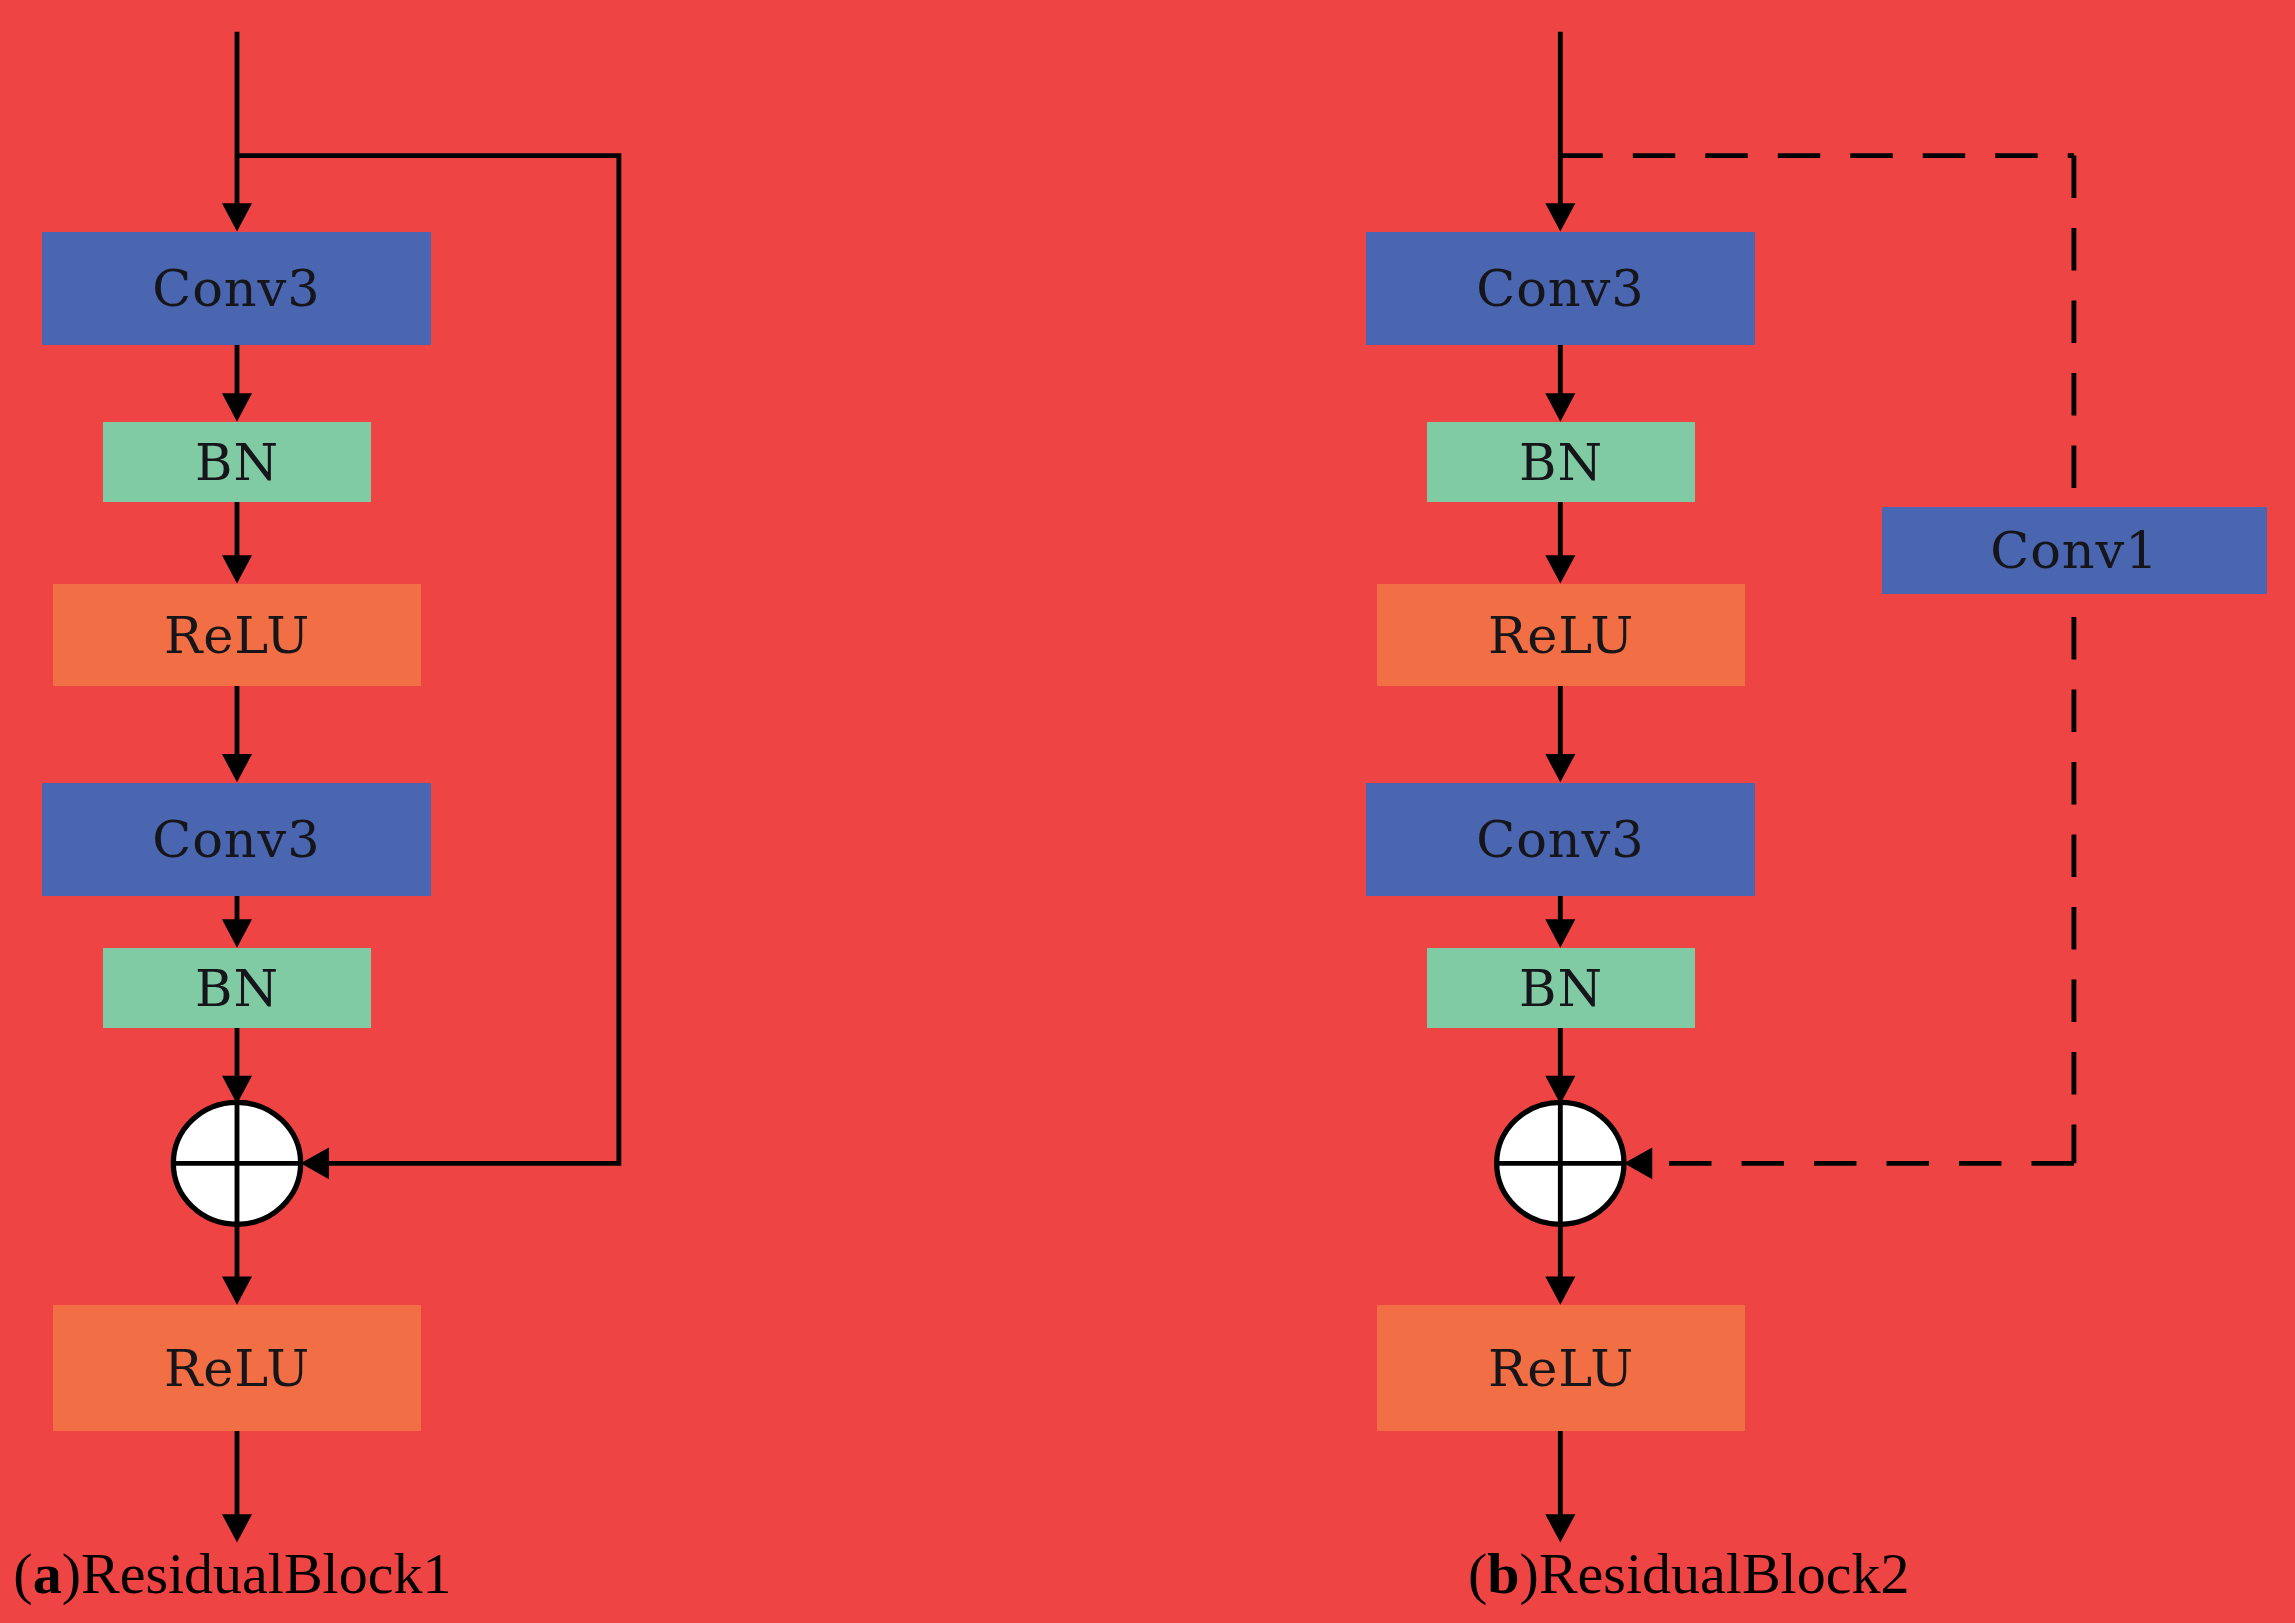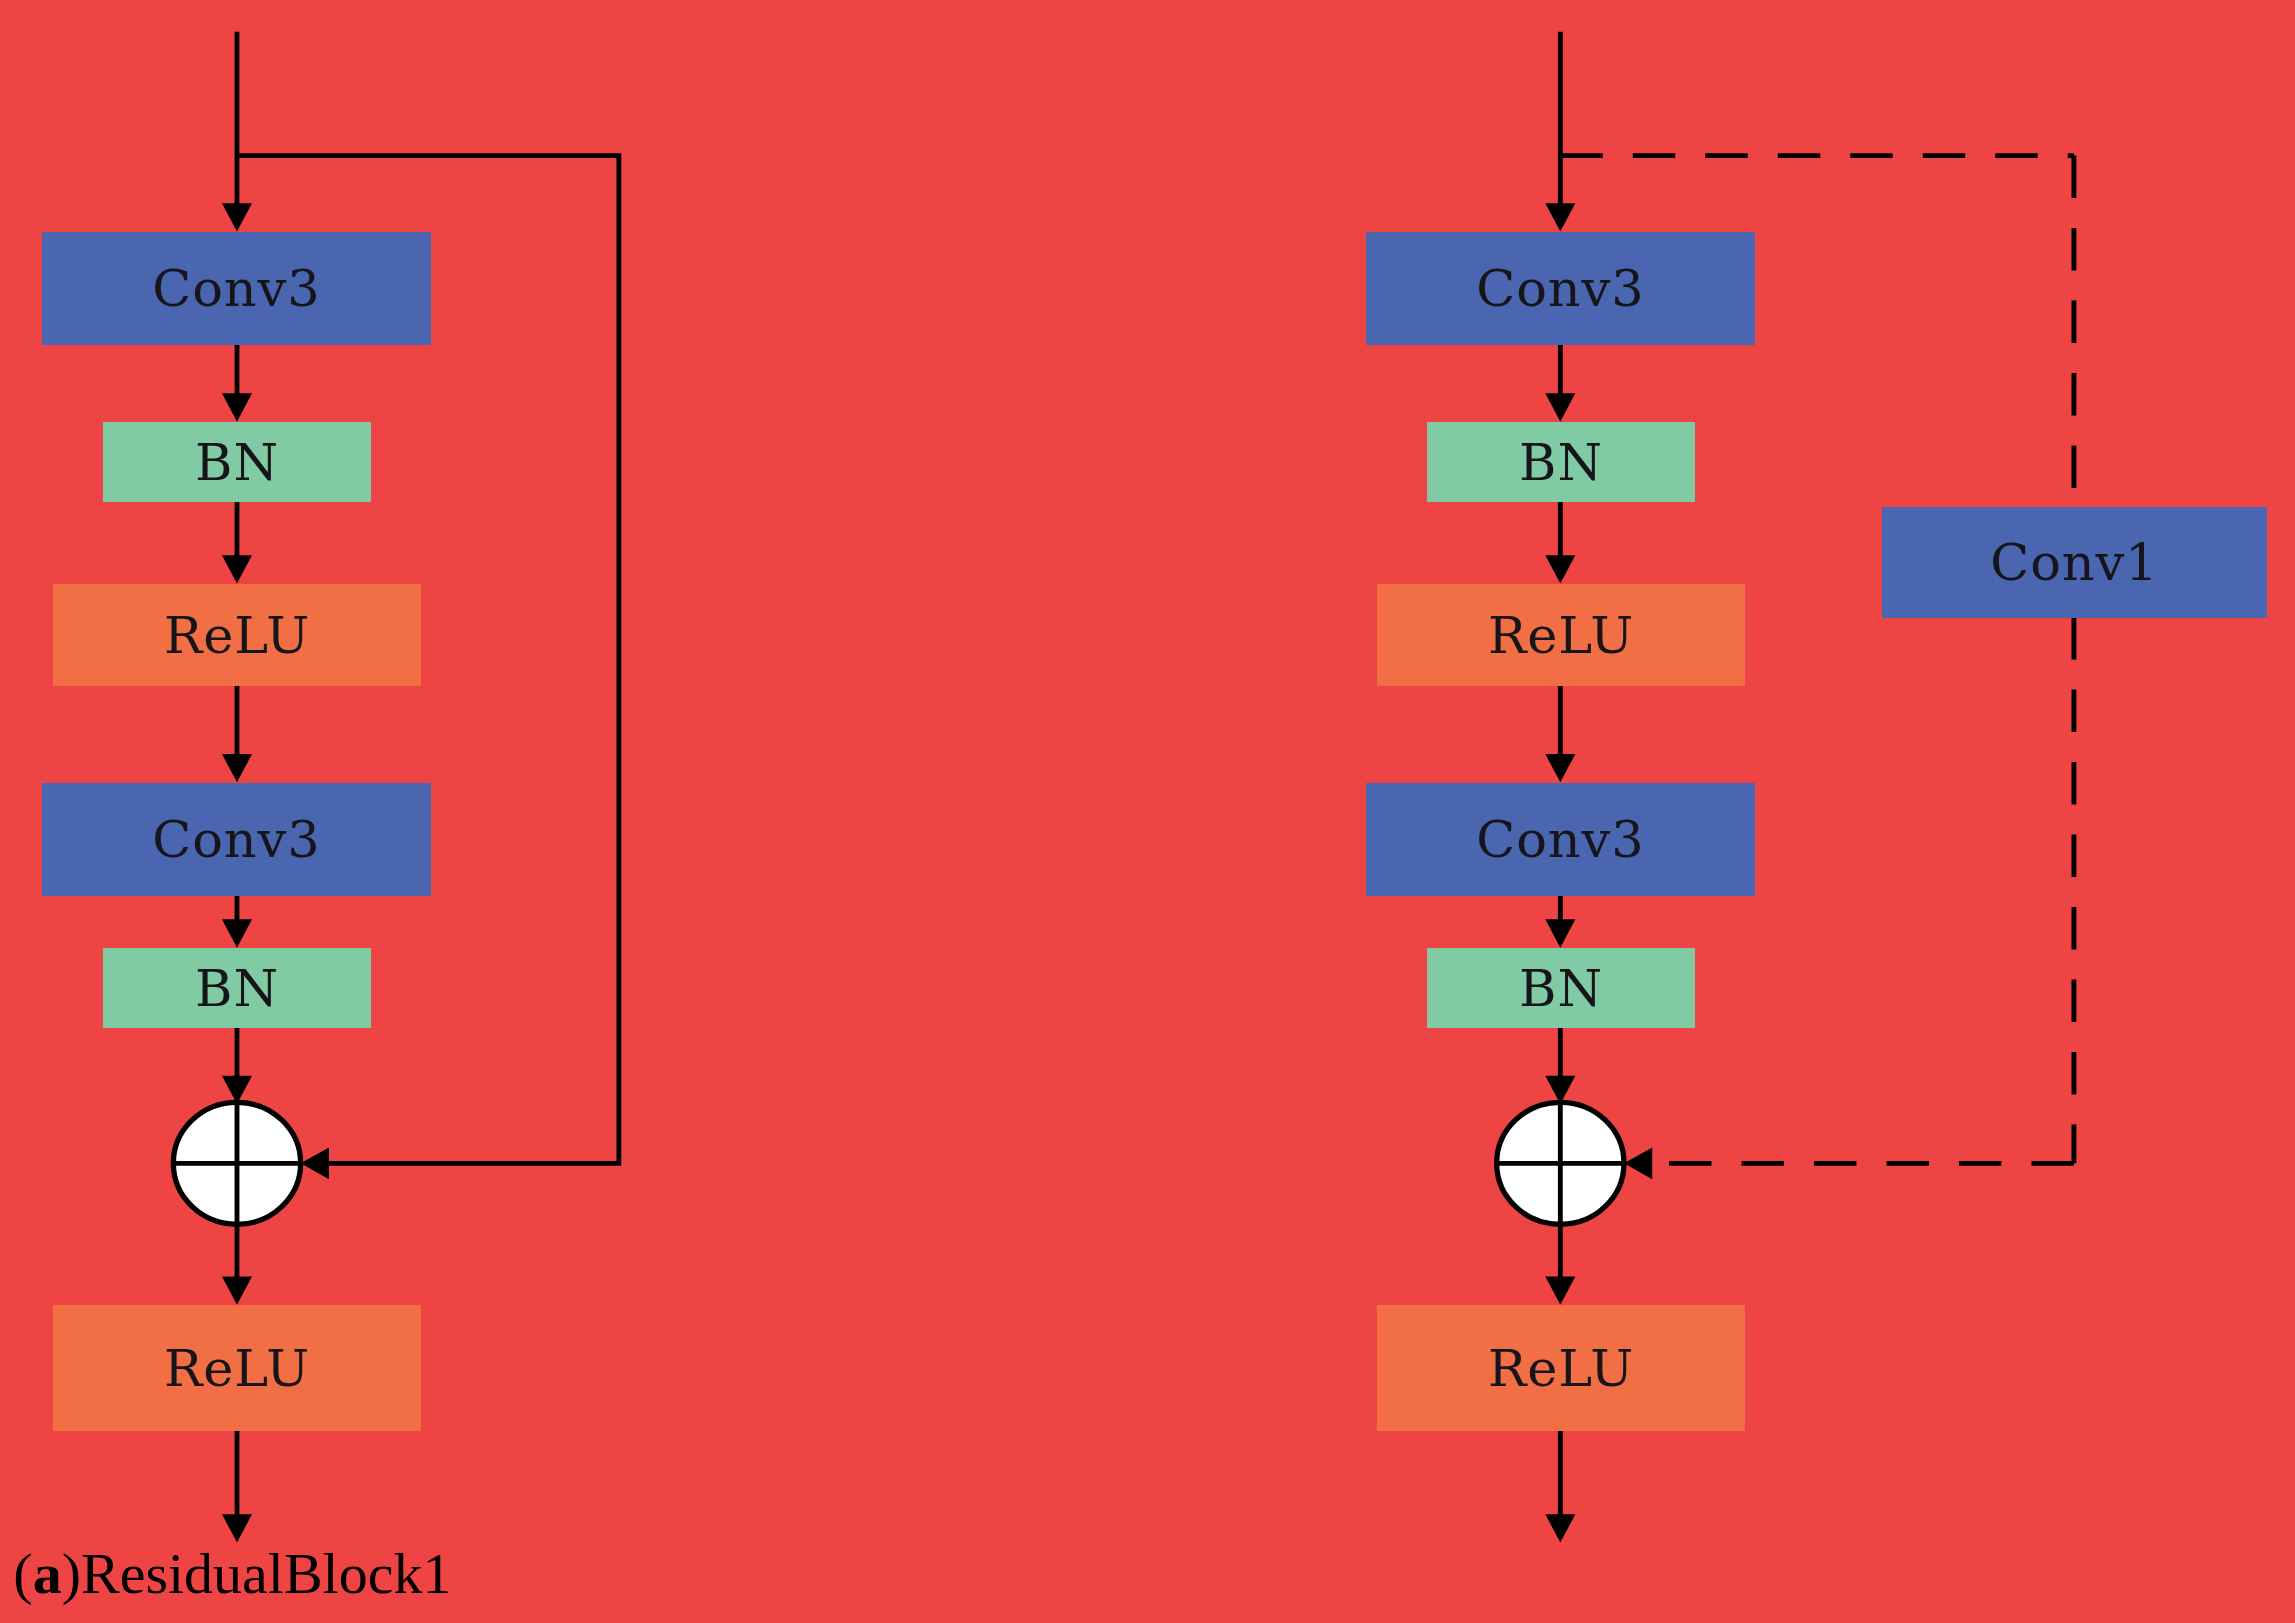--- a/index.html
+++ b/index.html
@@ -35,21 +35,21 @@
   .l-conv3-bottom { left:   42px; top:  783px; width: 389px; height: 113px; }
   .l-bn-bottom    { left:  103px; top: 948px; width: 268px; height:  80px; }
   .l-relu-out     { left:   53px; top: 1305px; width: 368px; height: 126px; }
   
   .r-conv3-top    { left: 1366px; top:  232px; width: 389px; height: 113px; }
   .r-bn-top       { left: 1427px; top:  422px; width: 268px; height:  80px; }
   .r-relu-mid     { left: 1377px; top:  584px; width: 368px; height: 102px; }
   .r-conv3-bottom { left: 1366px; top:  783px; width: 389px; height: 113px; }
   .r-bn-bottom    { left: 1427px; top: 948px; width: 268px; height:  80px; }
   .r-relu-out     { left: 1377px; top: 1305px; width: 368px; height: 126px; }
-  .r-conv1-skip   { left: 1882px; top:  507px; width: 385px; height: 111px; }
+  .r-conv1-skip   { left: 1882px; top:  507px; width: 385px; height: 87px; }
 
   .caption {
     position: absolute;
     top: 1540px;
     font-family: "Liberation Serif", serif;
     font-size: 58px;
     color: #000000;
     white-space: nowrap;
   }
   .caption .marker-letter { font-weight: bold; }
@@ -149,15 +149,18 @@
   <div class="node r-bn-top" style="background-color: rgb(128, 203, 164);">BN</div>
   <div class="node r-relu-mid" style="background-color: rgb(242, 110, 68);">ReLU</div>
   <div class="node r-conv3-bottom" style="background-color: rgb(74, 102, 176);">Conv3</div>
   <div class="node r-bn-bottom" style="background-color: rgb(128, 203, 164);">BN</div>
   <div class="node r-relu-out" style="background-color: rgb(242, 110, 68);">ReLU</div>
   <div class="node r-conv1-skip" style="background-color: rgb(74, 102, 176);">Conv1</div>
 
   <div class="caption caption-a">
     <span class="marker-paren">(</span><span class="marker-letter">a</span><span class="marker-paren">)</span><span class="caption-name">ResidualBlock1</span>
   </div>
+  <div class="caption caption-b">
+    <span class="marker-paren">(</span><span class="marker-letter">b</span><span class="marker-paren">)</span><span class="caption-name">ResidualBlock2</span>
+  </div>
 
 </div>
 
 
 </body></html>

